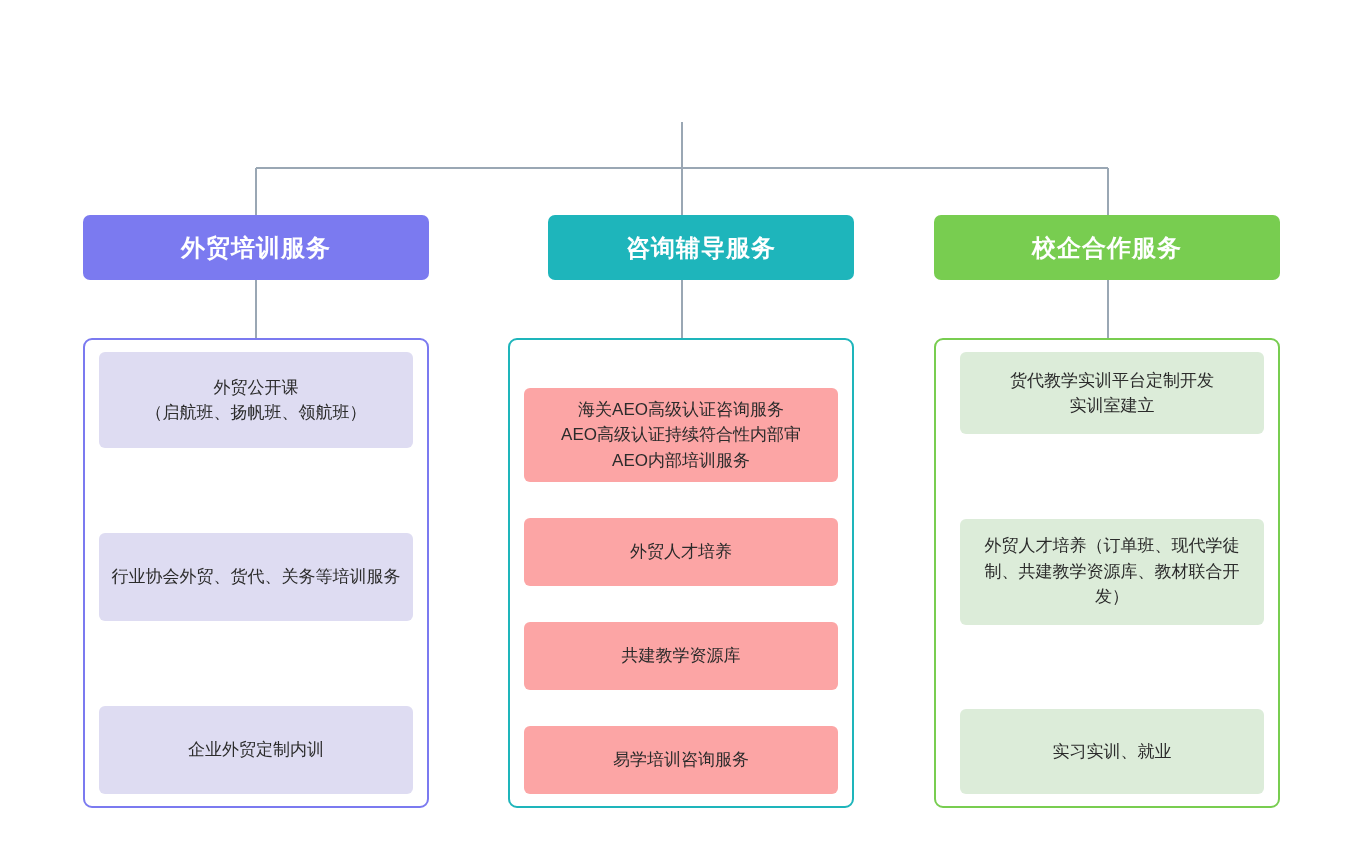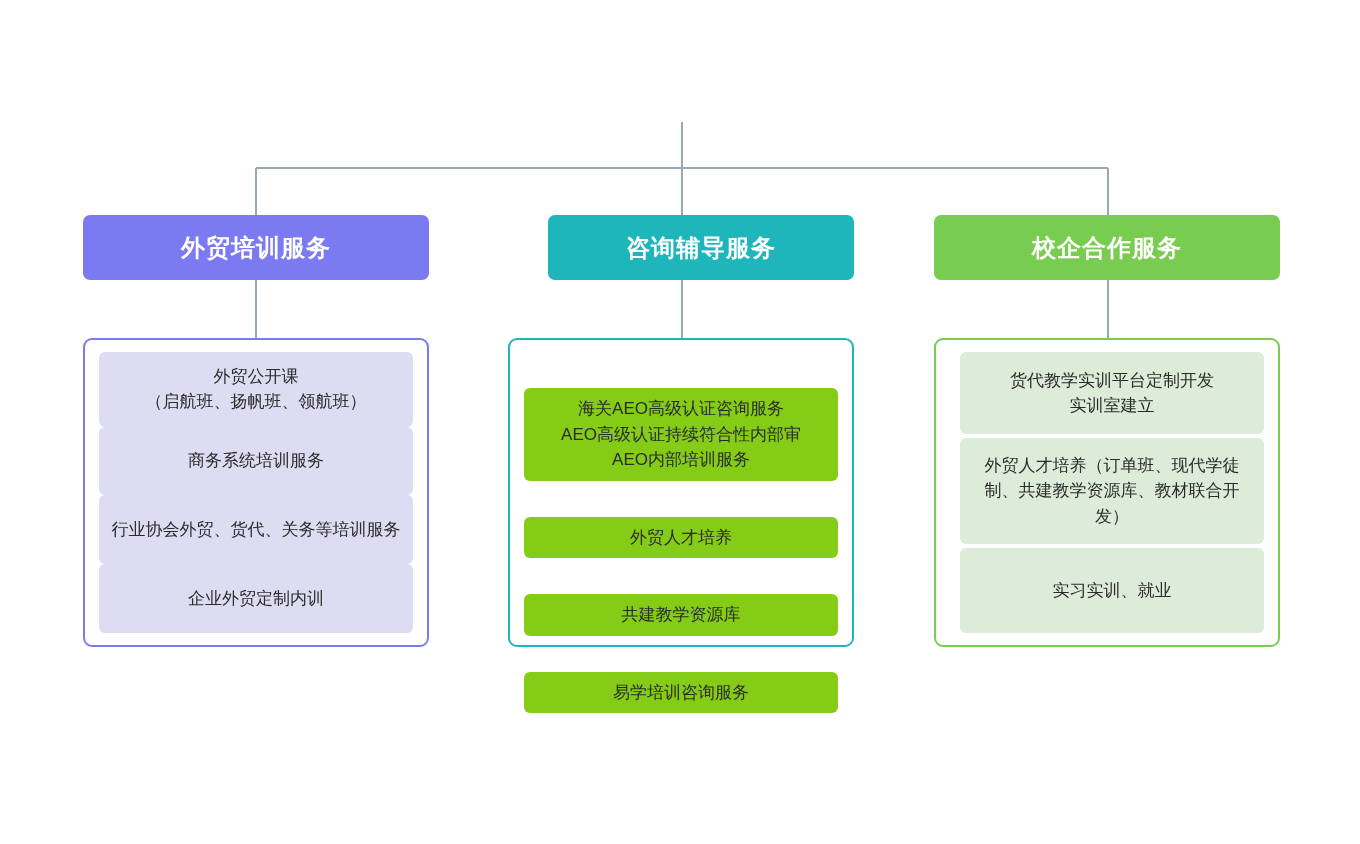--- a/index.html
+++ b/index.html
@@ -81,21 +81,21 @@
   
   .col-0 .category-header { background: #7b7af0; }
   .col-1 .category-header { background: #1eb5bb; margin-left: 40px; }
   .col-2 .category-header { background: #78cd50; }
 
   
   .items-box {
     position: absolute;
     top: 123px;          
     width: 100%;
-    height: 309px;       
+    height: 470px;       
     box-sizing: border-box;
     border-radius: 9px;
     border: 2px solid #7b7af0;
     background: #ffffff;
     padding: 12px 14px;
     display: flex;
     flex-direction: column;
     justify-content: space-between;
   }
   .col-1 .items-box { border-color: #1eb5bb; }
@@ -109,21 +109,21 @@
     align-items: center;
     justify-content: center;
     text-align: center;
     padding: 8px 10px;
     color: #2b2b2b;
     font-size: 17px;
     line-height: 1.5;
     white-space: pre-line;
   }
   .col-0 .item-card { background: #dedcf2; }
-  .col-1 .item-card { background: #84cc16; margin-top: 36px; }
+  .col-1 .item-card { background: #fca5a5; margin-top: 36px; }
   .col-2 .item-card { background: #dcecd9; }
 
   
   .col-0 .item-card.size-a { height: 96px; }
   .col-0 .item-card.size-b { height: 88px; }
 
   .col-1 .item-card.size-a { height: 116px; }
   .col-1 .item-card.size-b { height: 83px; }
 
   .col-2 .item-card.size-a { height: 82px; }
@@ -154,21 +154,20 @@
   </svg>
 
 
   <div class="column col-0">
     <div class="category-header">
       <span class="header-title">外贸培训服务</span>
     </div>
     <div class="items-box">
       <div class="item-card size-a">外贸公开课
 （启航班、扬帆班、领航班）</div>
-      <div class="item-card size-b">商务系统培训服务</div>
       <div class="item-card size-b">行业协会外贸、货代、关务等培训服务</div>
       <div class="item-card size-b">企业外贸定制内训</div>
     </div>
   </div>
 
   <div class="column col-1">
     <div class="category-header">
       <span class="header-title">咨询辅导服务</span>
     </div>
     <div class="items-box">

